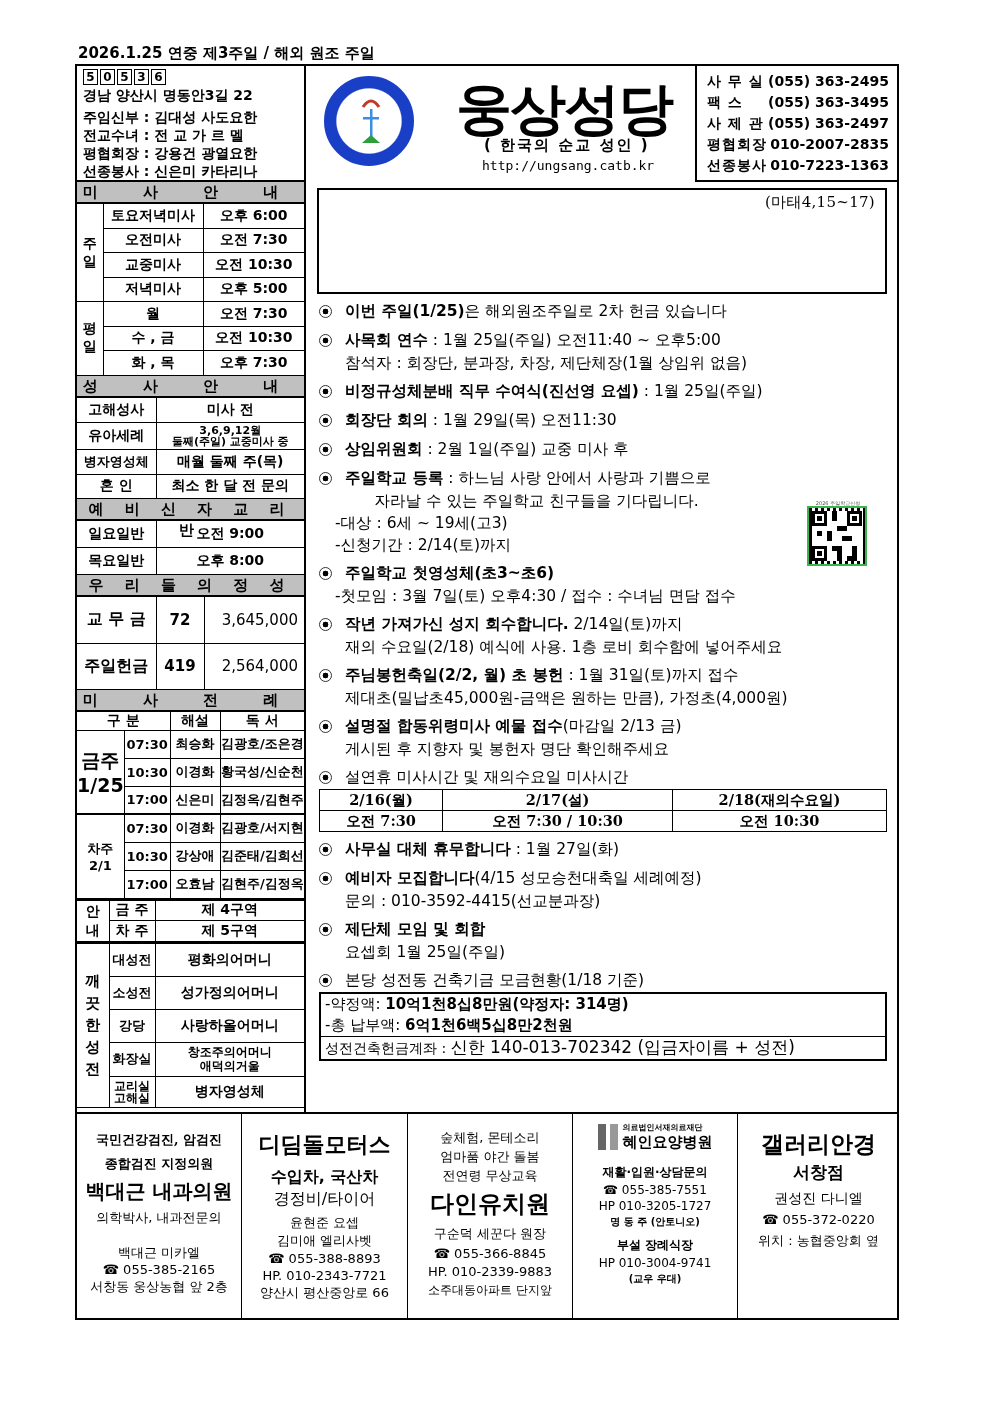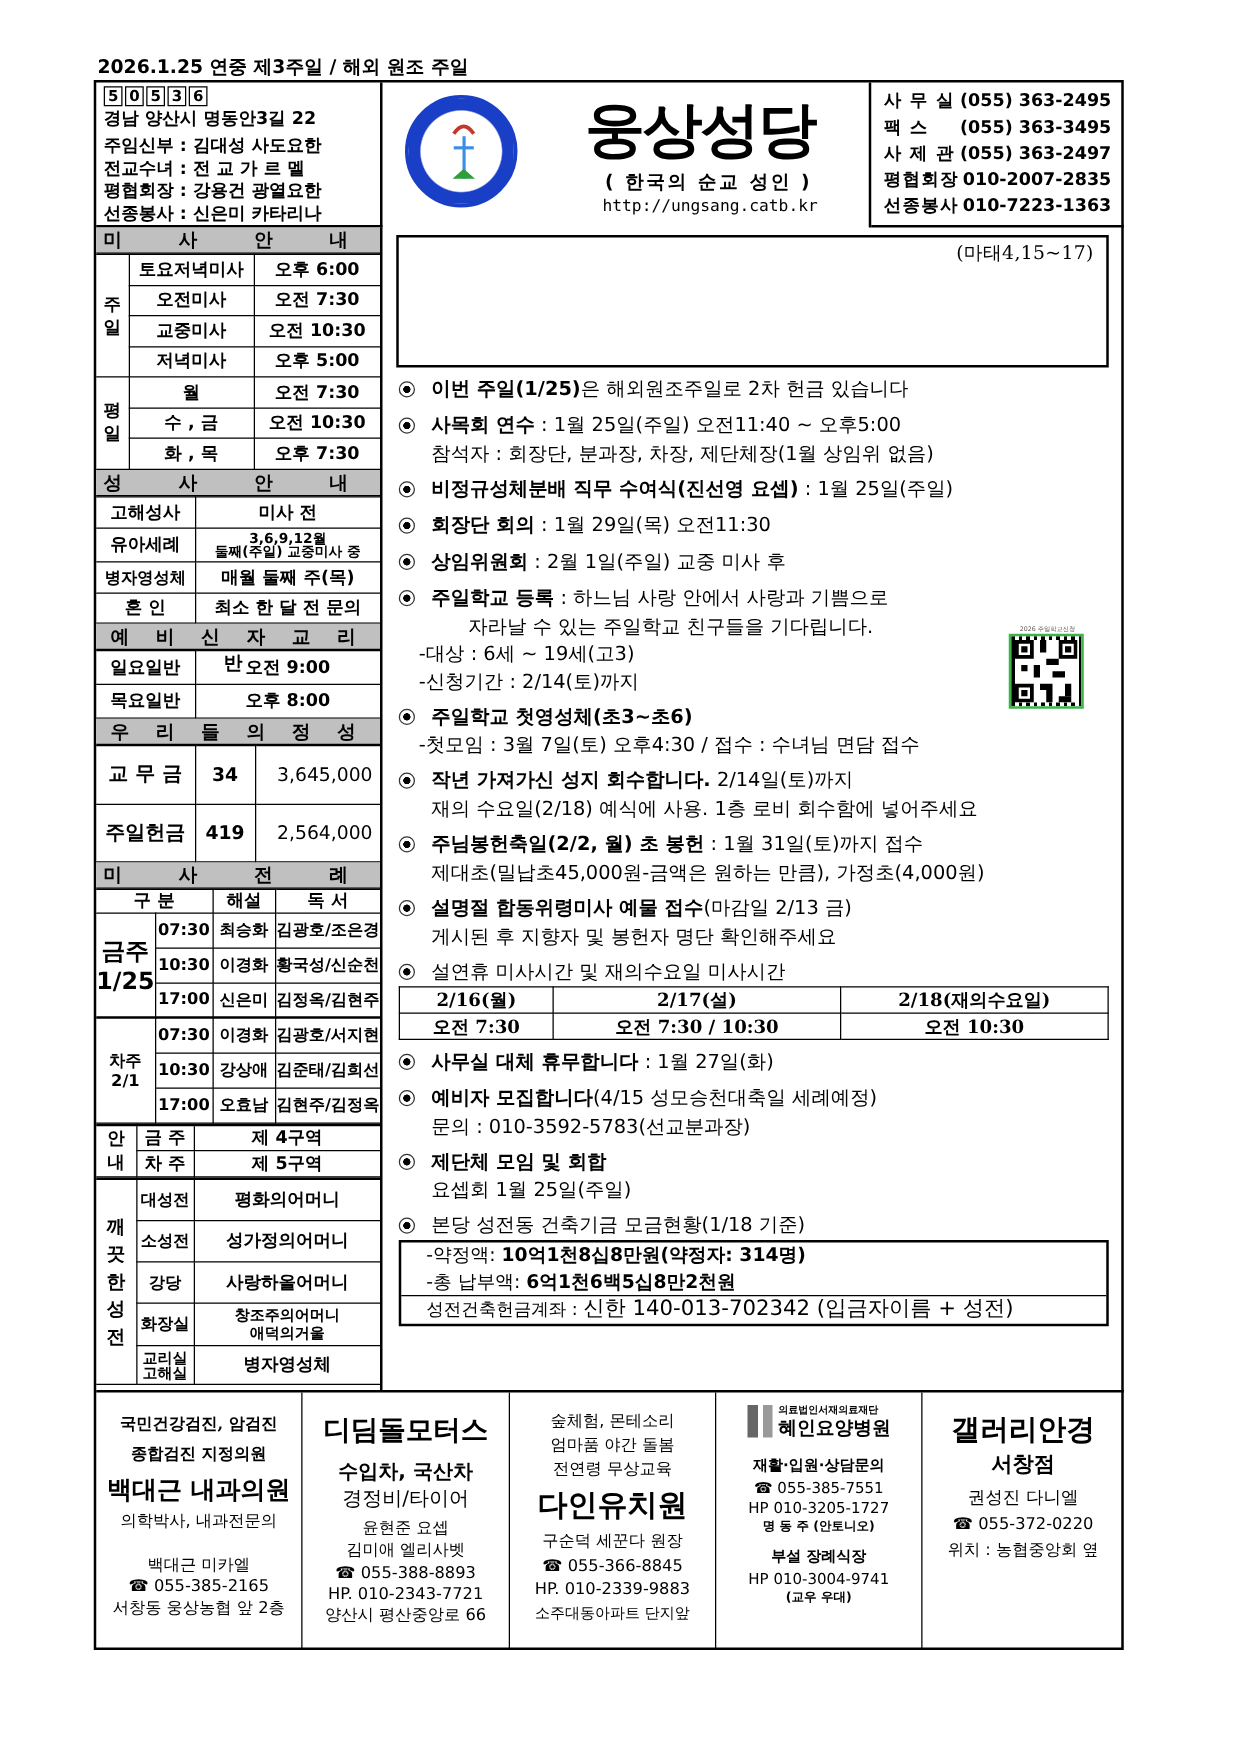--- a/index.html
+++ b/index.html
@@ -8,21 +8,21 @@
   #topline { left: 78px; top: 44px; font-size: 15px; font-weight: bold; letter-spacing: 0px; }
   #page { left: 75px; top: 64px; width: 824px; height: 1256px; border: 2px solid #000; }
   
   #hdr-left { left: 0; top: 0; width: 229px; height: 116px; border-right: 2px solid #000; border-bottom: 2px solid #000; padding: 3px 6px; }
   .zip { display: flex; gap: 2px; margin-bottom: 1px; }
   .zip span { display: inline-block; width: 15px; height: 16px; border: 1.5px solid #000; font-size: 12px; font-weight: bold; text-align: center; line-height: 14px; }
   .hl { font-size: 14px; line-height: 18px; font-weight: bold; white-space: nowrap; }
   #hdr-center { left: 229px; top: 0; width: 391px; height: 116px; border-right: 2px solid #000; }
   #logo { left: 18px; top: 10px; width: 90px; height: 90px; border-radius: 50%; border: 3px solid #1a3fc7; background: radial-gradient(circle, #fff 54%, #1a3fc7 56%); }
   #logo .inner { position: absolute; left: 33px; top: 18px; width: 22px; height: 50px; }
-  #church-name { left: 150px; top: 6px; font-size: 48px; font-weight: bold; letter-spacing: -2px; font-family: "DejaVu Sans", sans-serif; margin-left: 12px; }
+  #church-name { left: 150px; top: 6px; font-size: 56px; font-weight: bold; letter-spacing: -2px; font-family: "DejaVu Sans", sans-serif; }
   #church-sub { left: 178px; top: 70px; font-size: 15px; font-weight: bold; letter-spacing: 2px; }
   #church-url { left: 176px; top: 92px; font-size: 13px; font-family: "DejaVu Sans Mono", monospace; }
   #hdr-right { left: 620px; top: 0; width: 202px; height: 116px; border-bottom: 2px solid #000; padding: 5px 10px; }
   .contact { display: flex; font-size: 14px; font-weight: bold; line-height: 21px; white-space: nowrap; }
   .contact .k { width: 86px; letter-spacing: 1px; }
   
   #leftcol { left: 0; top: 116px; width: 229px; height: 930px; border-right: 2px solid #000; }
   .sec-title { background: #c0c0c0; border-bottom: 1.5px solid #000; text-align: center; font-size: 15px; font-weight: bold; letter-spacing: 20px; height: 21px; line-height: 21px; }
   table { border-collapse: collapse; width: 100%; }
   td { border: 1px solid #000; text-align: center; font-size: 14px; font-weight: bold; padding: 0; }
@@ -36,21 +36,21 @@
   .n .b { font-weight: bold; }
   .bullet { position: absolute; left: 2px; top: 5px; width: 13px; height: 13px; border-radius: 50%; border: 1.5px solid #333; background: radial-gradient(circle, #000 35%, #fff 40%); }
   .sub { padding-left: 28px; font-size: 15.5px; line-height: 22px; white-space: nowrap; }
   .gap { height: 6px; }
   #qr { left: 730px; top: 434px; width: 62px; height: 72px; }
   #qr .cap { font-size: 5px; text-align: center; color: #555; }
   #qr .box { width: 60px; height: 60px; border: 2px solid #3bb54a; padding: 3px; background: repeating-linear-gradient(90deg,#000 0 3px,#fff 3px 6px), #fff; }
   .holi { width: 568px; margin-left: 2px; }
   .holi td { font-family: "DejaVu Serif", serif; font-size: 14.5px; height: 21px; }
   #fund { width: 568px; margin-left: 2px; border: 2px solid #000; }
-  #fund .r { font-size: 15px; line-height: 21px; padding-left: 20px; white-space: nowrap; }
+  #fund .r { font-size: 15px; line-height: 21px; padding-left: 4px; white-space: nowrap; }
   #fund .r.last { border-top: 1.5px solid #000; font-size: 17px; }
   
   #ads { left: 0; top: 1046px; width: 822px; height: 208px; border-top: 2px solid #000; display: flex; }
   .ad { height: 100%; border-right: 1.5px solid #000; text-align: center; padding-top: 14px; }
   .ad:last-child { border-right: none; }
   .ad p { white-space: nowrap; }
 </style>
 </head>
 <body>
 
@@ -184,21 +184,21 @@
             <td>오후 8:00</td>
           </tr>
     </tbody>
       </table>
 
     <div class="sec-title" style="letter-spacing:8px">우 리 들 의  정 성</div>
     <table class="tbl-left">
       <tbody>
           <tr style="height:47px">
             <td style="width:79px;font-size:16px">교 무 금</td>
-            <td style="width:48px;font-size:15px">34</td>
+            <td style="width:48px;font-size:15px">72</td>
             <td style="text-align:right;padding-right:6px;font-size:15px;font-weight:normal">3,645,000</td>
           </tr>
       <tr style="height:46px">
             <td style="font-size:16px">주일헌금</td>
             <td style="font-size:15px">419</td>
             <td style="text-align:right;padding-right:6px;font-size:15px;font-weight:normal">2,564,000</td>
           </tr>
     </tbody>
       </table>
 
@@ -366,21 +366,21 @@
             <td>오전 7:30</td>
             <td>오전 7:30 / 10:30</td>
             <td>오전 10:30</td>
           </tr>
     </tbody>
       </table>
     <div class="gap"></div>
     <div class="n"><span class="bullet"></span><span class="b">사무실 대체 휴무합니다</span><span> : 1월 27일(화)</span></div>
     <div class="gap"></div>
     <div class="n"><span class="bullet"></span><span class="b">예비자 모집합니다</span><span>(4/15 성모승천대축일 세례예정)</span></div>
-    <div class="sub">문의 : 010-3592-5783(선교분과장)</div>
+    <div class="sub">문의 : 010-3592-4415(선교분과장)</div>
     <div class="gap"></div>
     <div class="n"><span class="bullet"></span><span class="b">제단체 모임 및 회합</span><span></span></div>
     <div class="sub">요셉회 1월 25일(주일)</div>
     <div class="gap"></div>
     <div class="n"><span class="bullet"></span><span>본당 성전동 건축기금 모금현황(1/18 기준)</span></div>
     <div id="fund">
       <div class="r"><span>-약정액: </span><b>10억1천8십8만원(약정자: 314명)</b></div>
       <div class="r"><span>-총 납부액: </span><b>6억1천6백5십8만2천원</b></div>
       <div class="r last"><span style="font-size:14px">성전건축헌금계좌 : </span><span>신한 140-013-702342 (입금자이름 + 성전)</span></div>
     </div>

